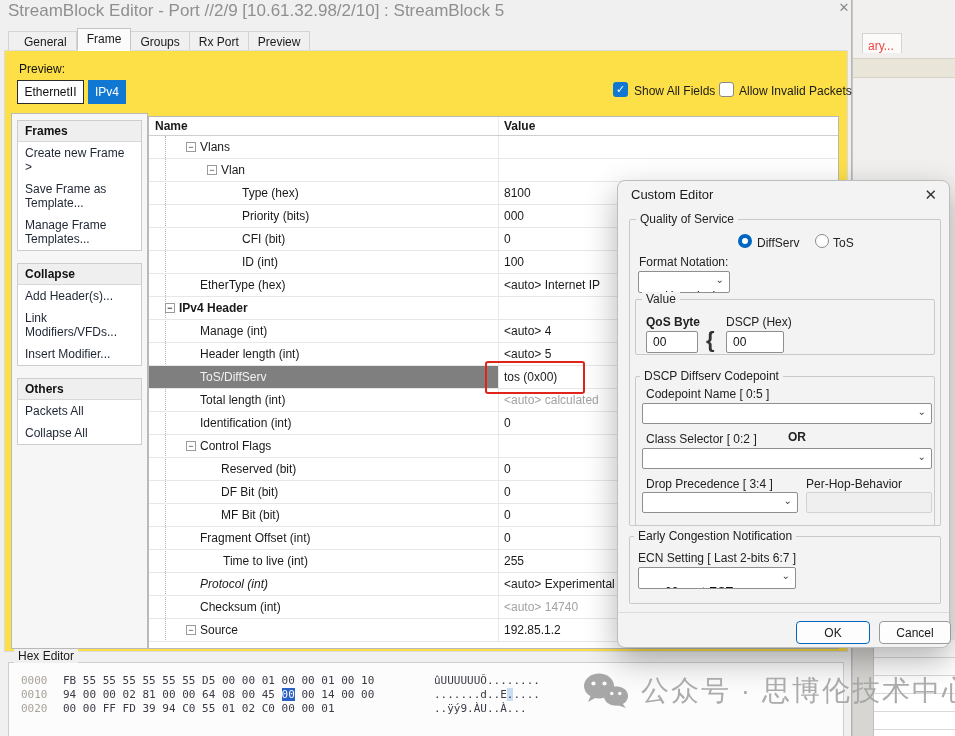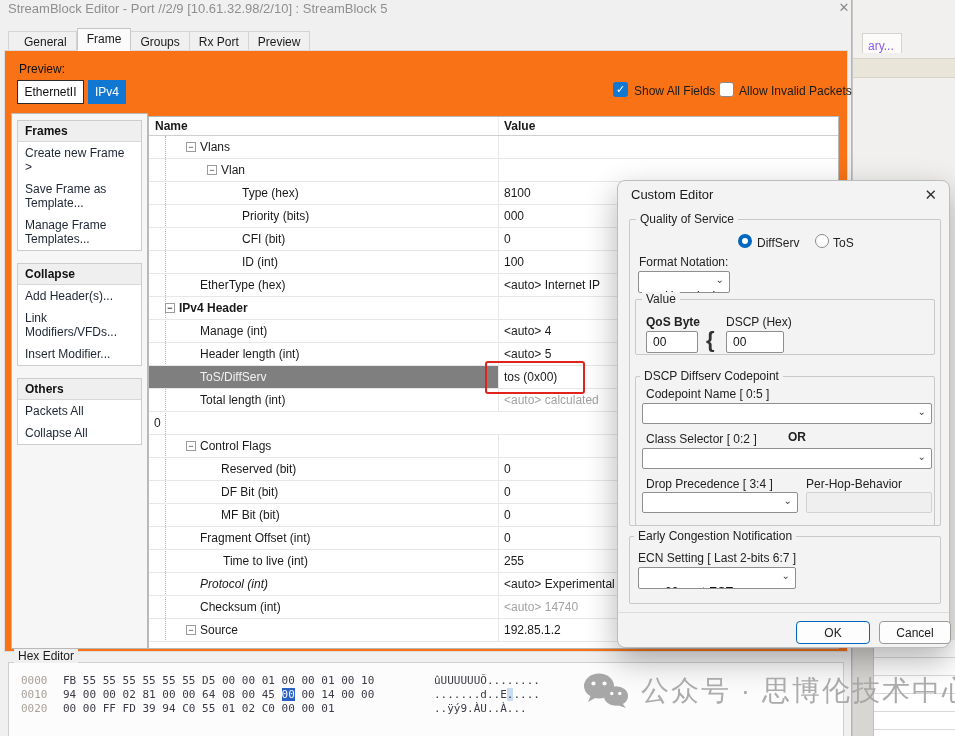--- a/index.html
+++ b/index.html
@@ -2,37 +2,37 @@
 <html><head>
 <meta charset="utf-8">
 <style>
   * { margin:0; padding:0; box-sizing:border-box; }
   html,body { background:#fff; }
   #screen{ position:relative; width:955px; height:736px; overflow:hidden;
     font-family:"Liberation Sans",sans-serif; font-size:12px; color:#1a1a1a; background:#fff;}
 
   
   #bg-window{ position:absolute; left:852px; top:0; width:103px; height:736px; background:#f1f0ef; border-left:1px solid #c9c7c5;}
-  .bg-tab{ position:absolute; left:9px; top:33px; width:40px; height:20px; background:#fcfbfa; border:1px solid #d5d3d0; border-bottom:none; color:#8b5cf6; padding:5px 0 0 5px;}
+  .bg-tab{ position:absolute; left:9px; top:33px; width:40px; height:20px; background:#fcfbfa; border:1px solid #d5d3d0; border-bottom:none; color:#ef4444; padding:5px 0 0 5px;}
   .bg-band{ position:absolute; left:0; top:58px; width:103px; height:20px; background:#e9e5d8; border-top:1px solid #d8d4c6; border-bottom:1px solid #d8d4c6;}
   .bg-strip{ position:absolute; left:0; top:640px; width:20px; bottom:0; background:#d8d6d3;}
   .bg-table{ position:absolute; left:20px; top:640px; right:0; bottom:0; background:repeating-linear-gradient(#fff 0 17px,#d9d9d9 17px 18px); border-left:1px solid #c2c0be;}
 
   
   #main-window{ position:absolute; left:0; top:0; width:852px; height:736px; background:#f0f0f0; border-right:1px solid #b6b4b2;}
   .titlebar{ position:absolute; left:0; top:0; width:100%; height:17px;}
-  .title-text{ position:absolute; left:8px; top:1px; font-size:13px; color:#8f8f8f; white-space:nowrap;}
+  .title-text{ position:absolute; left:8px; top:1px; font-size:17px; color:#8f8f8f; white-space:nowrap;}
   .title-close{ position:absolute; left:836px; top:0; color:#8a8a8a; font-size:13px; width:16px; text-align:center; cursor:default;}
 
   .tabstrip{ position:absolute; left:8px; top:28px; display:flex; align-items:flex-end; height:23px;}
   .tab{ padding:3px 9px 4px; background:#f0f0f0; border:1px solid #d4d4d4; border-left:none; color:#1a1a1a; height:20px; white-space:nowrap;}
   .tab:first-child{ border-left:1px solid #d4d4d4;padding-left:15px;}
   .tab.active{ background:#fbfbfb; border:1px solid #c6c6c6; border-bottom:1px solid #fbfbfb; height:23px; position:relative; z-index:2;}
 
-  .content{ position:absolute; left:4px; top:50px; width:844px; height:602px; background:#f97316; border:1px solid #dcdcdc;}
+  .content{ position:absolute; left:4px; top:50px; width:844px; height:602px; background:#fde047; border:1px solid #dcdcdc;}
   .preview-label{ position:absolute; left:14px; top:11px; color:#111;}
   .proto-btn{ position:absolute; height:24px; display:flex; align-items:center; justify-content:center; cursor:default;}
   .btn-eth{ left:12px; top:29px; width:67px; background:#fff; border:1px solid #2b2b2b; color:#111;}
   .btn-ipv4{ left:83px; top:29px; width:38px; background:#1077d2; color:#fff;}
 
   .chk-box{ position:absolute; width:15px; height:15px; border-radius:3px;}
   .chk-on{ background:#1077d2; color:#fff; font-size:11px; line-height:15px; text-align:center;}
   .chk-off{ background:#fff; border:1px solid #8a8a8a;}
   .chk-label{ position:absolute; color:#1a1a1a; white-space:nowrap;}
 
@@ -222,20 +222,23 @@
               </div>
               <div class="tval red">tos (0x00)</div>
             </div>
             <div class="trow">
               <div class="tname" style="padding-left: 51px;">
                 <span>Total length (int)</span>
               </div>
               <div class="tval gray">&lt;auto&gt; calculated</div>
             </div>
             <div class="trow">
+              <div class="tname" style="padding-left: 51px;">
+                <span>Identification (int)</span>
+              </div>
               <div class="tval">0</div>
             </div>
             <div class="trow">
               <div class="tname" style="padding-left: 51px;">
                 <span class="ebox" style="left: 37px;">−</span>
                 <span>Control Flags</span>
               </div>
               <div class="tval"></div>
             </div>
             <div class="trow">

